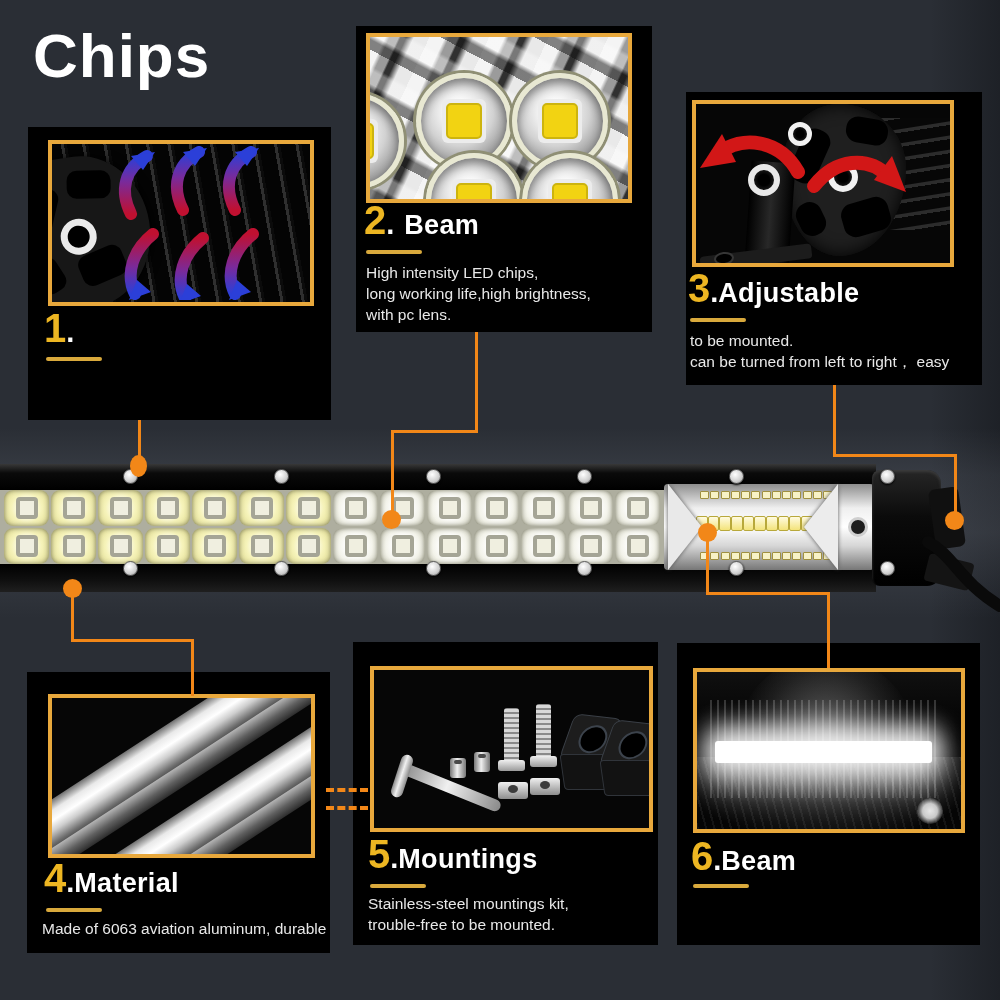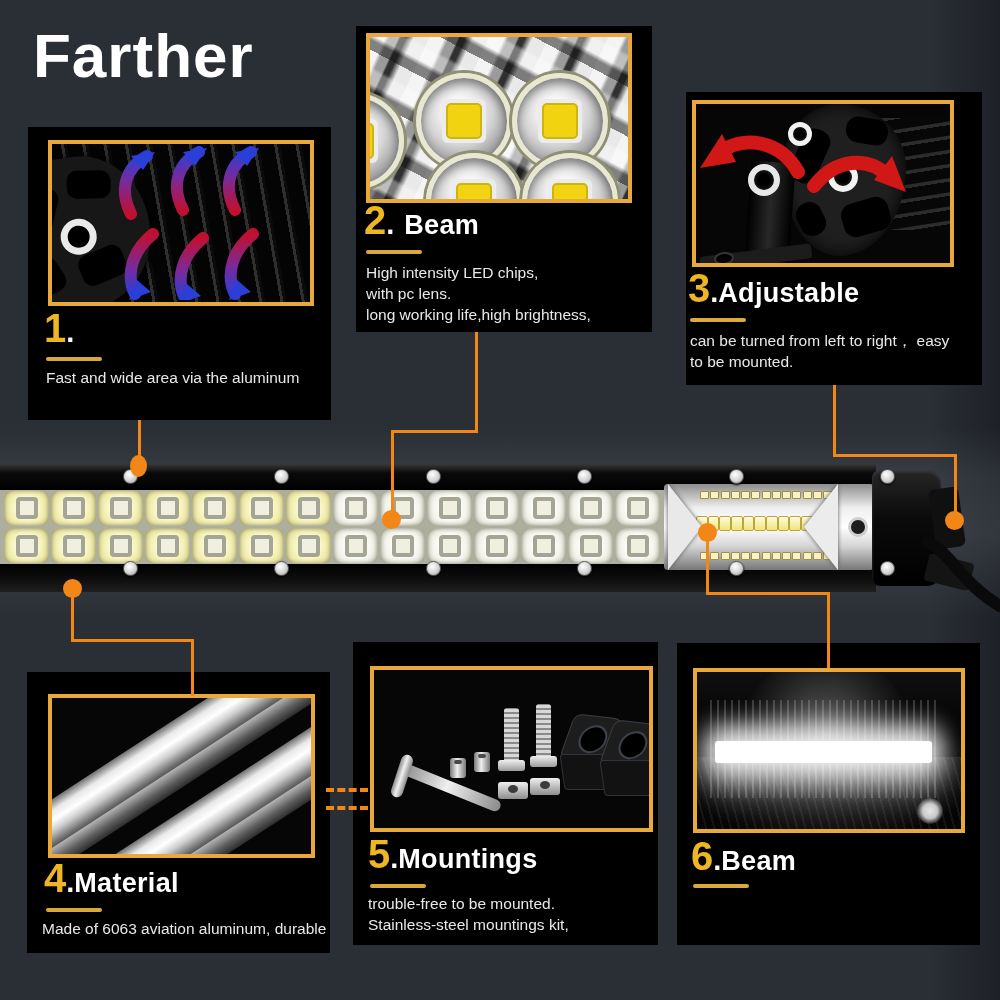--- a/index.html
+++ b/index.html
@@ -143,21 +143,21 @@
   .tail{position:absolute;left:868px;top:0;z-index:4;}
 </style>
 </head>
 <body>
 
 <div id="stage" style="--bg: #2a2e35; --panel: #000000; --border: #e8a83c; --connector: #f28718; --number: #edb622; --underline: #d9a93c; --heading: #ffffff; --body: #e8e8e8;">
 
   <div class="right-shade"></div>
   <div class="bar-band"></div>
 
-  <div class="page-title">Farther</div>
+  <div class="page-title">Chips</div>
 
   <div class="panel" style="left:28px;top:127px;width:303px;height:293px;">
     <div class="photo" style="left:20px;top:13px;width:258px;height:158px;">
       <div class="p1-fins"></div>
       <div class="p1-cap">
         <div class="p1-slot" style="left:16px;top:26px;width:26px;height:52px;transform:rotate(22deg);"></div>
         <div class="p1-slot" style="left:58px;top:16px;width:44px;height:28px;transform:rotate(8deg);"></div>
         <div class="p1-slot" style="left:58px;top:96px;width:46px;height:32px;transform:rotate(-14deg);"></div>
         <div class="p1-slot" style="left:14px;top:96px;width:26px;height:36px;transform:rotate(-24deg);"></div>
         <div class="p1-ring"></div>
@@ -200,21 +200,20 @@
           <polygon points="6,68 28,60 14,48" fill="#2b3fd8"></polygon>
         </g>
       </svg>
     </div>
     <div class="head" style="left:16px;top:181px;">
       <span class="num">1</span>
         <span class="dot">.</span>
     </div>
     <div class="underline" style="left:18px;top:230px;"></div>
     <div class="body-text" style="left:18px;top:240px;">
-      <div>Fast and wide area via the aluminum</div>
     </div>
   </div>
 
   <div class="panel" style="left:356px;top:26px;width:296px;height:306px;">
     <div class="photo" style="left:10px;top:7px;width:258px;height:162px;">
       <div class="p2-bg"></div>
       <div class="p2-bg2"></div>
       <div class="lens" style="left:46px;top:36px;">
           <div class="pad">
             <div class="die"></div>
@@ -242,22 +241,22 @@
         </div>
     </div>
     <div class="head" style="left:8px;top:174px;">
       <span class="num">2</span>
         <span class="dot">.</span>
         <span class="ttl" style="margin-left:10px;">Beam</span>
     </div>
     <div class="underline" style="left:10px;top:224px;"></div>
     <div class="body-text" style="left:10px;top:236px;">
       <div>High intensity LED chips,</div>
+      <div>long working life,high brightness,</div>
       <div>with pc lens.</div>
-      <div>long working life,high brightness,</div>
     </div>
   </div>
 
   <div class="panel" style="left:686px;top:92px;width:296px;height:293px;">
     <div class="photo" style="left:6px;top:8px;width:254px;height:159px;">
       <div class="p3-bar"></div>
       <div class="p3-cap">
         <div class="p3-slot" style="left:14px;top:24px;width:28px;height:56px;transform:rotate(24deg);"></div>
         <div class="p3-slot" style="left:64px;top:14px;width:42px;height:26px;transform:rotate(10deg);"></div>
         <div class="p3-slot" style="left:60px;top:96px;width:48px;height:34px;transform:rotate(-16deg);"></div>
@@ -280,22 +279,22 @@
         </g>
       </svg>
     </div>
     <div class="head" style="left:2px;top:176px;">
       <span class="num">3</span>
         <span class="dot">.</span>
         <span class="ttl">Adjustable</span>
     </div>
     <div class="underline" style="left:4px;top:226px;"></div>
     <div class="body-text" style="left:4px;top:238px;">
+      <div>to be mounted.</div>
       <div>can be turned from left to right， easy</div>
-      <div>to be mounted.</div>
     </div>
   </div>
 
   <div class="lightbar">
     <div class="rail top"></div>
     <div class="rail bottom"></div>
     <div class="strip">
         <div class="led warm">
           <div class="chip"></div>
         </div>
@@ -519,22 +518,22 @@
         <div class="b-front"></div>
       </div>
     </div>
     <div class="head" style="left:15px;top:192px;">
       <span class="num">5</span>
         <span class="dot">.</span>
         <span class="ttl">Mountings</span>
     </div>
     <div class="underline" style="left:17px;top:242px;"></div>
     <div class="body-text" style="left:15px;top:251px;">
+      <div>Stainless-steel mountings kit,</div>
       <div>trouble-free to be mounted.</div>
-      <div>Stainless-steel mountings kit,</div>
     </div>
   </div>
 
   <div class="panel" style="left:677px;top:643px;width:303px;height:302px;">
     <div class="photo" style="left:16px;top:25px;width:264px;height:157px;">
       <div class="p6-base"></div>
       <div class="p6-dome"></div>
       <div class="p6-ground"></div>
       <div class="p6-streaks"></div>
       <div class="p6-bar"></div>

